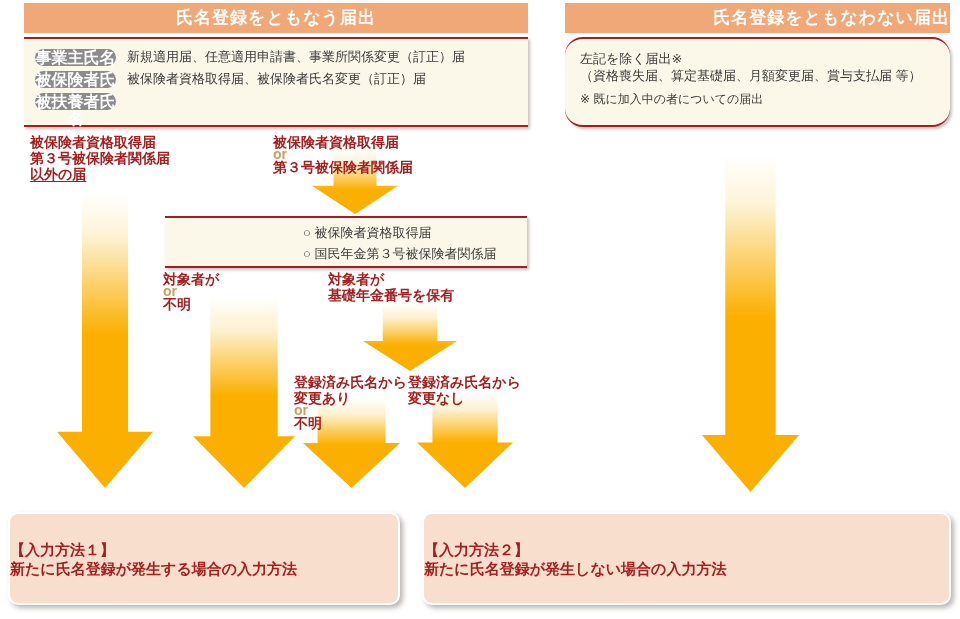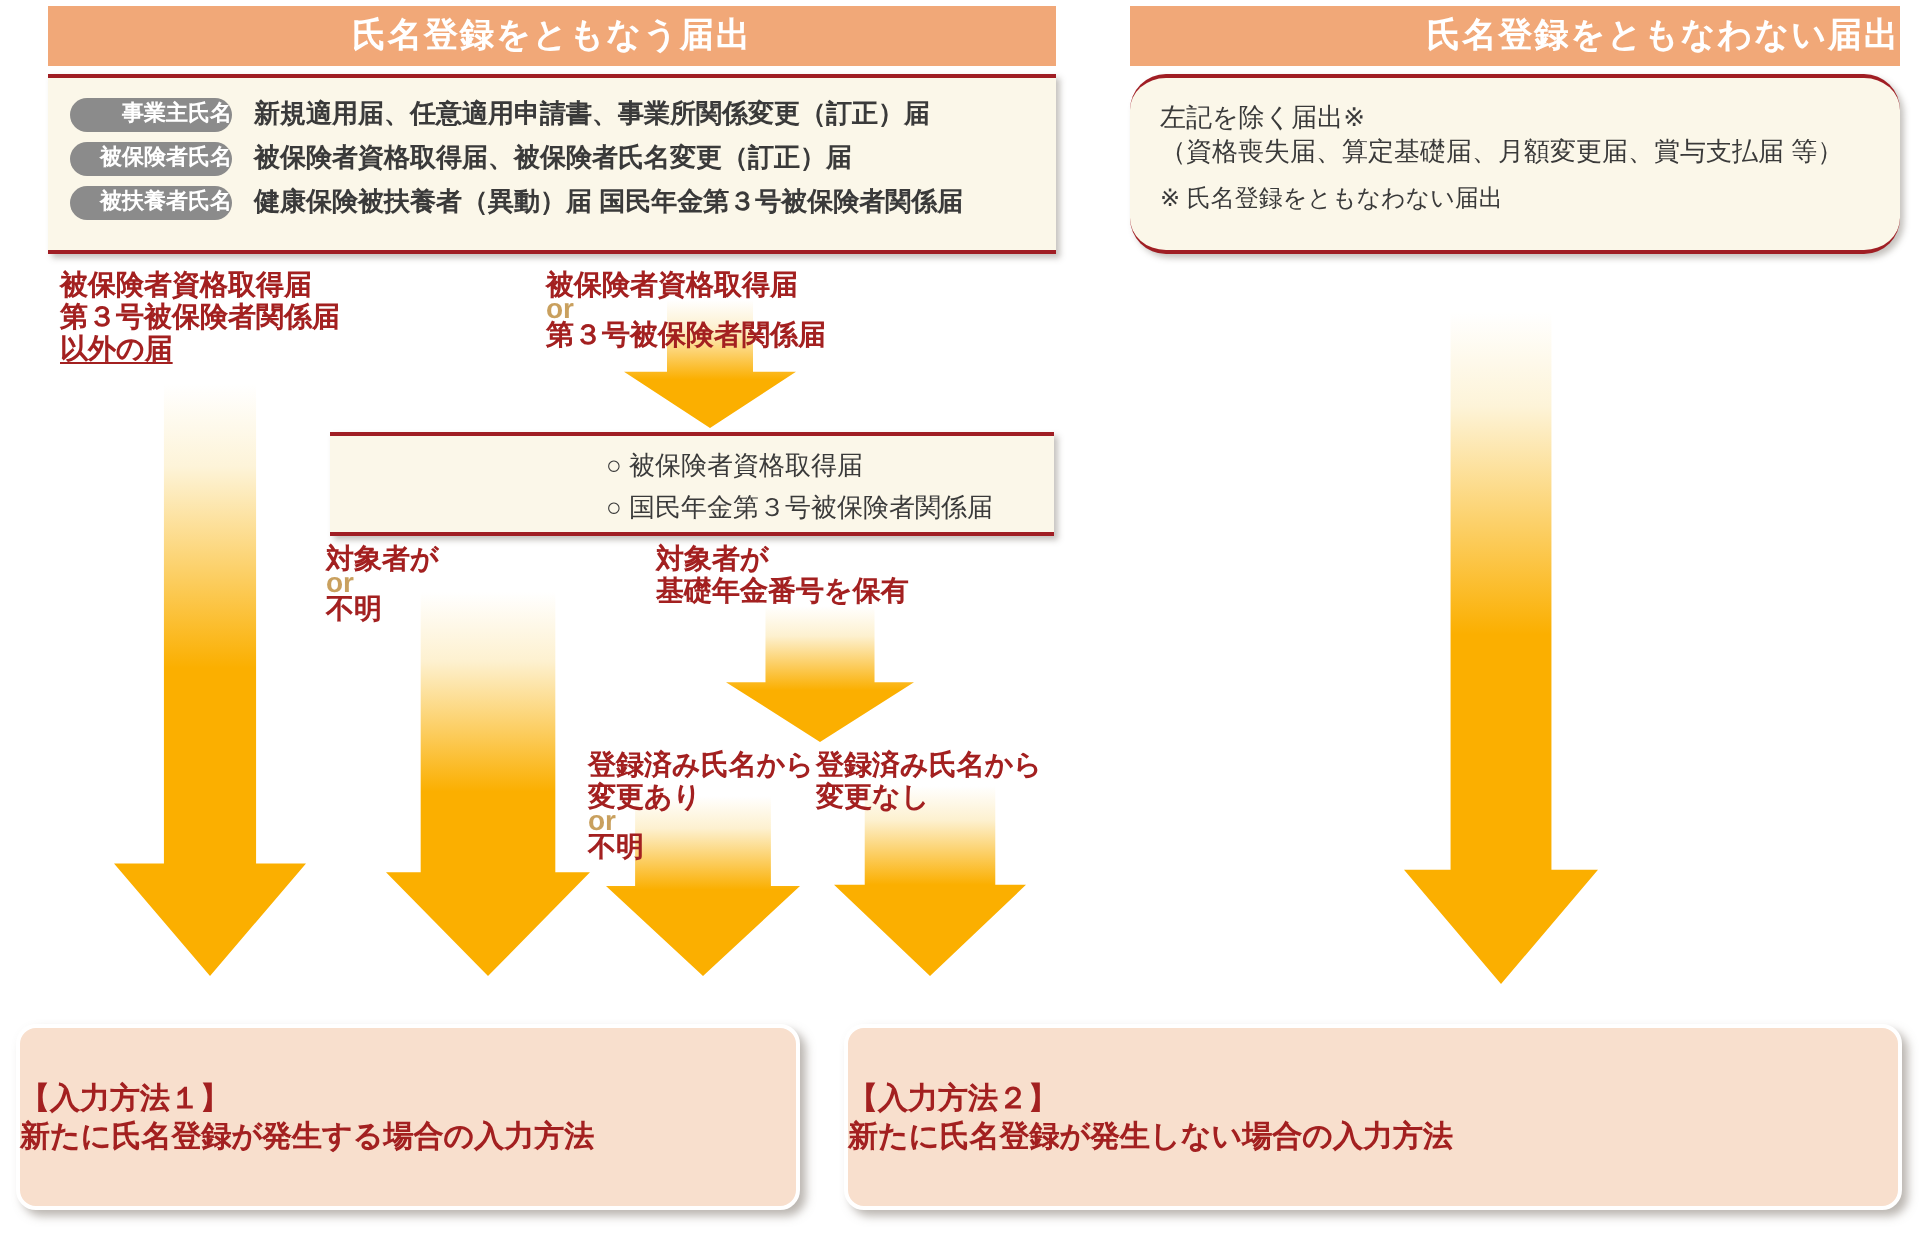--- a/index.html
+++ b/index.html
@@ -22,22 +22,22 @@
   .hdr-left{left:24px;top:3px;width:504px;}
   .hdr-right{left:565px;top:3px;width:385px;text-align:right;}
 
   .info{position:absolute;top:37px;height:90px;background:var(--box-bg);
         border-top:2px solid var(--red-line);border-bottom:2px solid var(--red-line);
         box-shadow:2px 2px 3px rgba(90,80,70,.35);color:var(--body-text);z-index:4;}
   .info-left{left:24px;width:504px;padding-top:7px;}
   .info-right{left:565px;width:385px;padding:11px 8px 0 15px;font-size:13px;line-height:17px;border-radius:18px;}
   .info-row{display:flex;align-items:center;height:22px;padding-left:11px;gap:11px;}
   .pill{flex:0 0 81px;height:17px;line-height:17px;border-radius:9px;background:var(--pill-bg);
-        color:#fff;font-size:11px;font-weight:bold;text-align:right;}
-  .row-text{font-size:13px;white-space:nowrap;font-weight:bold;}
+        color:#fff;font-size:16px;font-weight:bold;text-align:center;}
+  .row-text{font-size:13px;white-space:nowrap;}
   .note{margin-top:7px;font-size:12px;}
 
   .arrow{position:absolute;z-index:1;}
   .grad-a{background:linear-gradient(180deg,rgba(250,175,0,0) 0%,rgba(253,243,214,.95) 14%,var(--arrow-gold) 48%);}
   .grad-b{background:linear-gradient(180deg,rgba(250,175,0,0) 0%,rgba(253,240,205,.95) 22%,var(--arrow-gold) 62%);}
   .grad-c{background:linear-gradient(180deg,rgba(250,175,0,0) 0%,rgba(253,240,205,.95) 18%,var(--arrow-gold) 52%);}
 
   .rlabel{position:absolute;font-weight:bold;font-size:14px;line-height:16px;
           color:var(--red-text);z-index:5;white-space:nowrap;}
   .rlabel span{display:block;}
@@ -68,28 +68,27 @@
     <div class="info-row">
       <span class="pill">事業主氏名</span>
       <span class="row-text">新規適用届、任意適用申請書、事業所関係変更（訂正）届</span>
     </div>
     <div class="info-row">
       <span class="pill">被保険者氏名</span>
       <span class="row-text">被保険者資格取得届、被保険者氏名変更（訂正）届</span>
     </div>
     <div class="info-row">
       <span class="pill">被扶養者氏名</span>
-      <span class="row-text">健康保険被扶養者（異動）届 国民年金第３号被保険者関係届</span>
     </div>
   </div>
 
   <div class="info info-right">
     <div>左記を除く届出※</div>
     <div>（資格喪失届、算定基礎届、月額変更届、賞与支払届 等）</div>
-    <div class="note">※ 氏名登録をともなわない届出</div>
+    <div class="note">※ 既に加入中の者についての届出</div>
   </div>
 
   <div class="arrow grad-a" style="left:57px;top:192px;width:96px;height:296px;
               clip-path:polygon(26% 0,74% 0,74% 81%,100% 81%,50% 100%,0 81%,26% 81%);"></div>
   <div class="arrow grad-b" style="left:312px;top:150px;width:86px;height:64px;
               clip-path:polygon(25% 0,75% 0,75% 56%,100% 56%,50% 100%,0 56%,25% 56%);"></div>
   <div class="arrow grad-c" style="left:193px;top:296px;width:102px;height:192px;
               clip-path:polygon(17% 0,83% 0,83% 73%,100% 73%,50% 100%,0 73%,17% 73%);"></div>
   <div class="arrow grad-b" style="left:363px;top:303px;width:94px;height:68px;
               clip-path:polygon(21% 0,79% 0,79% 56%,100% 56%,50% 100%,0 56%,21% 56%);"></div>

